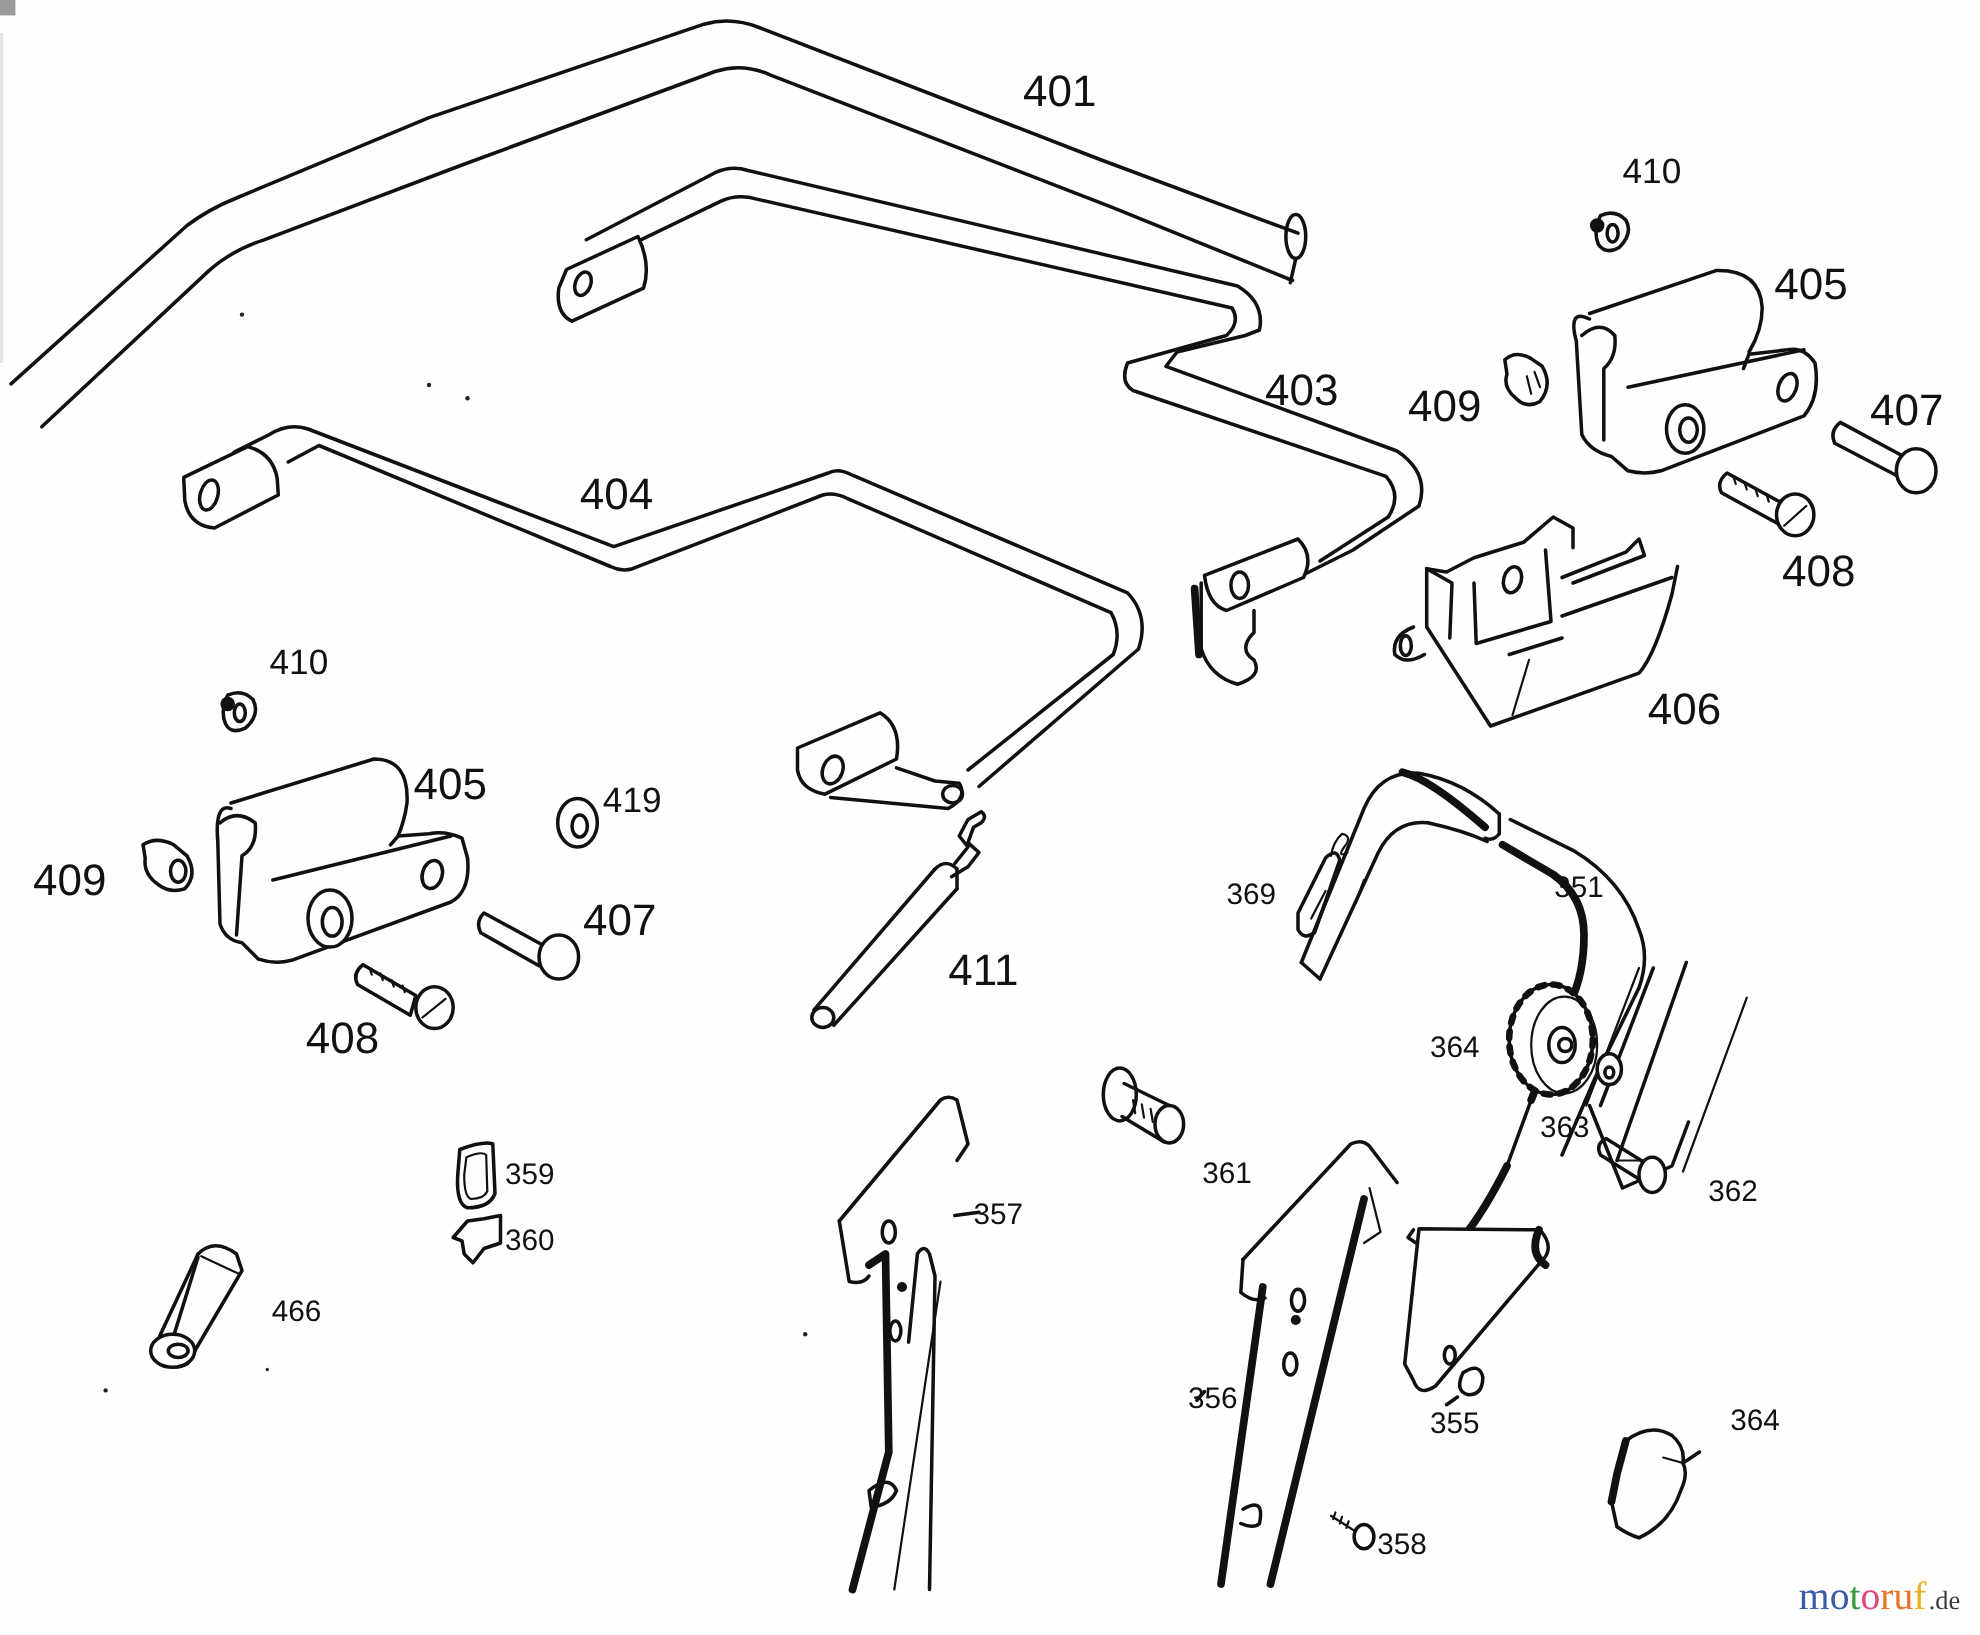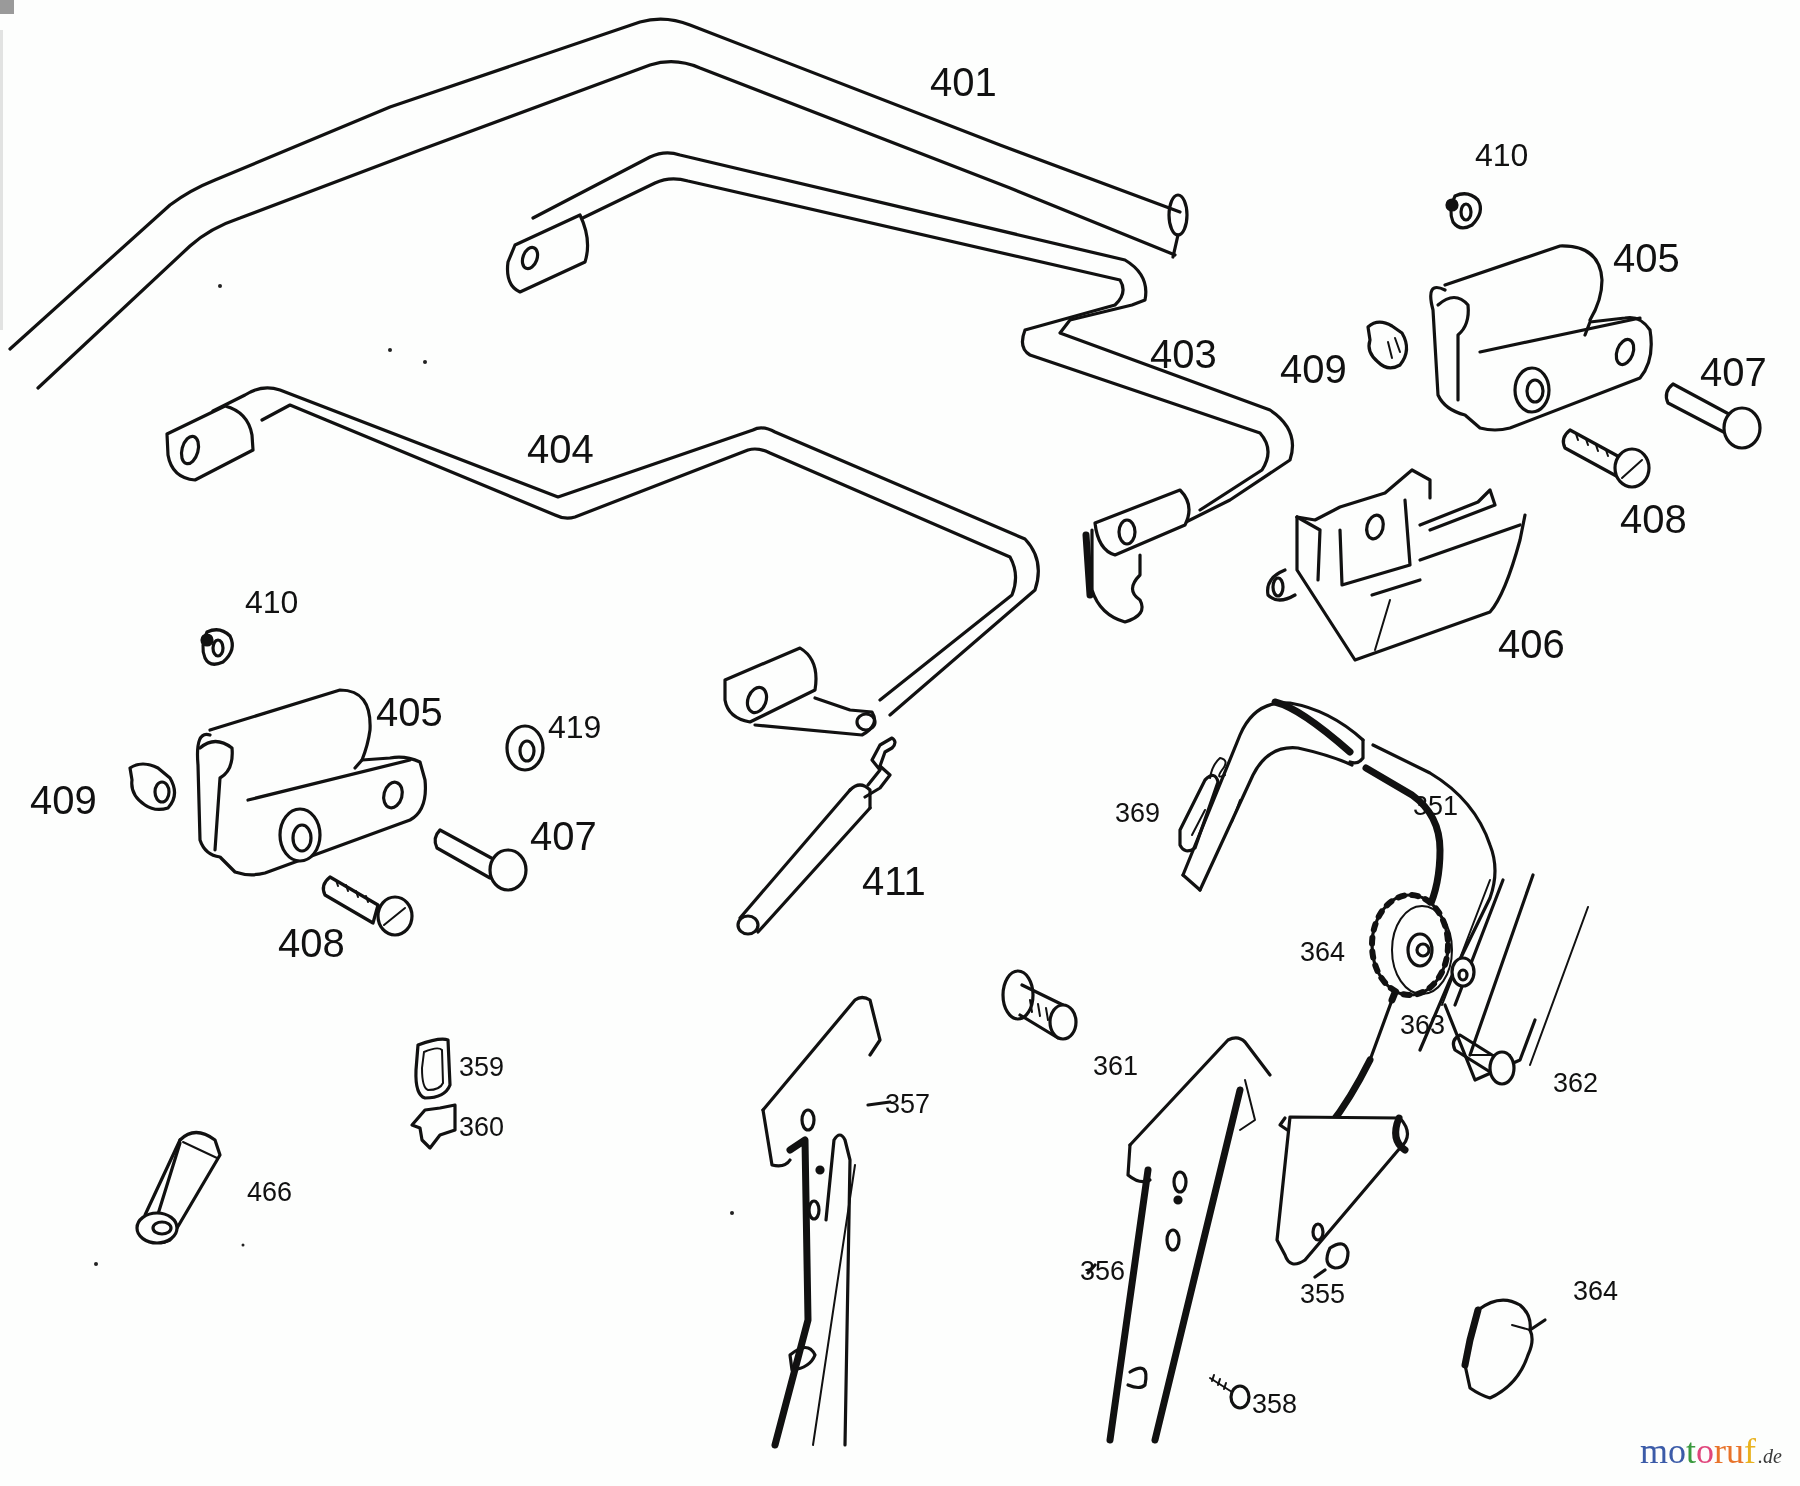--- a/index.html
+++ b/index.html
@@ -13,21 +13,21 @@
   .part .thin { stroke-width: 2; }
   .part .dash { stroke-dasharray: 6 8; stroke-width: 2; }
   .part .solid { fill: #111; }
   .callout { font-family: "Liberation Sans", sans-serif; fill: #111; }
   .callout.lg { font-size: 40px; }
   .callout.md { font-size: 32px; }
   .callout.sm { font-size: 27px; }
   .leader { stroke: #111; stroke-width: 2; fill: none; }
   .logo { position: absolute; right: 18px; bottom: 14px; font-family: "Liberation Serif", serif; font-size: 36px; letter-spacing: 0; }
   .logo span { display: inline-block; }
-  .logo .tld { font-size: 20px; color: #3a3a3a; margin-left: 2px; font-style: italic; }
+  .logo .tld { font-size: 24px; color: #3a3a3a; margin-left: 2px; }
   .speck { fill: #222; }
 </style>
 </head>
 <body>
 
 <svg id="diagram" viewBox="0 0 1800 1486" xmlns="http://www.w3.org/2000/svg">
 
   <g>
     <rect class="speck" x="0" y="0" width="14" height="14" opacity="0.45"></rect>
     <rect class="speck" x="0" y="30" width="3" height="300" opacity="0.12"></rect>

